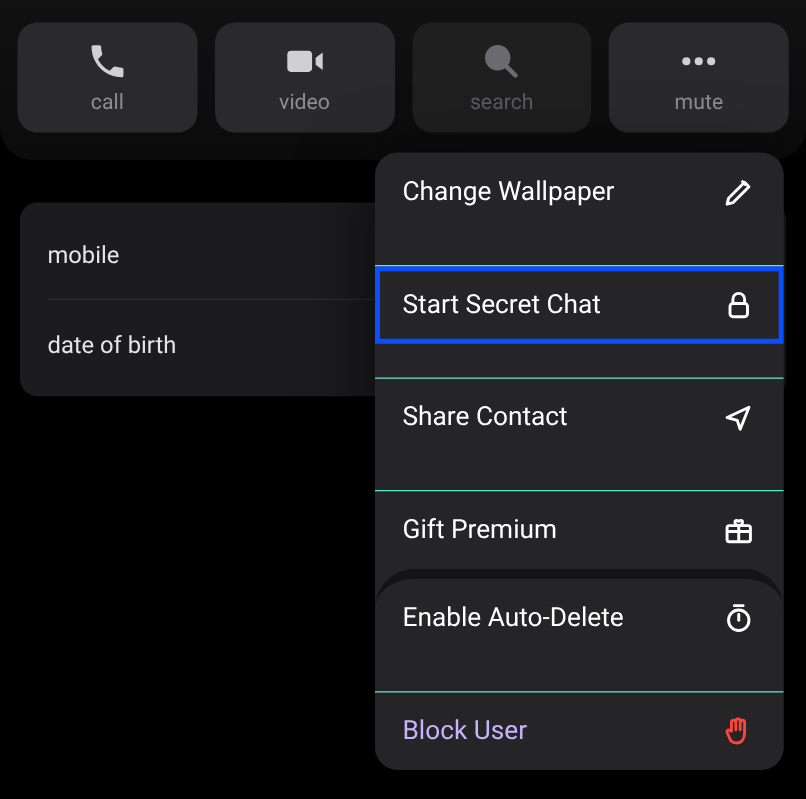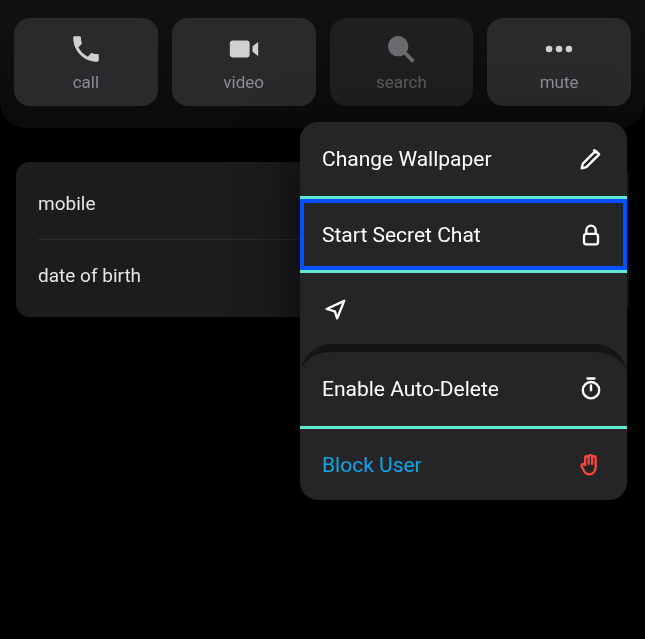--- a/index.html
+++ b/index.html
@@ -72,30 +72,30 @@
       border-radius:18px;
       overflow:hidden;
       box-shadow:0 14px 60px rgba(0,0,0,.7);
     }
     .menu-group + .menu-group{border-top:8px solid #141415;border-radius:32px;}
     .menu-item{
       display:flex;
       align-items:center;
       justify-content:space-between;
       padding:0 22px;
-      height:74px;
+      height:63px;
       font-size:21px;
       color:#fff;
       cursor:pointer;
     }
-    .menu-item + .menu-item{border-top:3px solid #5eead4;}
+    .menu-item + .menu-item{border-top:1px solid #5eead4;margin-top:27px;}
     .menu-item .mi-label{flex:1;}
     .menu-item .mi-ic svg{width:28px;height:28px;display:block;}
     .menu-item .mi-ic svg *{stroke:#fff;fill:none;}
-    .menu-item.destructive .mi-label{color:#0ea5e9;}
+    .menu-item.destructive .mi-label{color:#c4b5fd;}
     .menu-item.destructive .mi-ic svg *{stroke:#ff453a;}
     .menu-item.highlight{box-shadow:inset 0 0 0 4px #0a4fff;}
 
   </style>
 </head>
 <body>
 
 <div class="header">
   <div class="action-row">
 
@@ -169,27 +169,39 @@
       <span class="mi-label">Start Secret Chat</span>
       <span class="mi-ic">
         <svg viewBox="0 0 24 24">
             <rect x="6" y="11" width="12" height="9" rx="2" stroke-width="2"></rect>
             <path d="M8 11V8a4 4 0 018 0v3" stroke-width="2"></path>
           </svg>
       </span>
     </div>
 
     <div class="menu-item">
+      <span class="mi-label">Share Contact</span>
       <span class="mi-ic">
         <svg viewBox="0 0 24 24">
             <path d="M4 12l15-7-6 15-2-6-7-2z" stroke-width="2" stroke-linejoin="round"></path>
           </svg>
       </span>
     </div>
 
+    <div class="menu-item">
+      <span class="mi-label">Gift Premium</span>
+      <span class="mi-ic">
+        <svg viewBox="0 0 24 24">
+            <rect x="4" y="9" width="16" height="11" rx="1.5" stroke-width="2"></rect>
+            <path d="M4 13h16" stroke-width="2"></path>
+            <path d="M12 9v11" stroke-width="2"></path>
+            <path d="M12 9c-3 0-4-5 0-3 4-2 3 3 0 3z" stroke-width="2"></path>
+          </svg>
+      </span>
+    </div>
   </div>
 
   <div class="menu-group">
 
     <div class="menu-item">
       <span class="mi-label">Enable Auto-Delete</span>
       <span class="mi-ic">
         <svg viewBox="0 0 24 24">
             <circle cx="12" cy="13" r="7" stroke-width="2"></circle>
             <path d="M12 9v4" stroke-width="2" stroke-linecap="round"></path>

